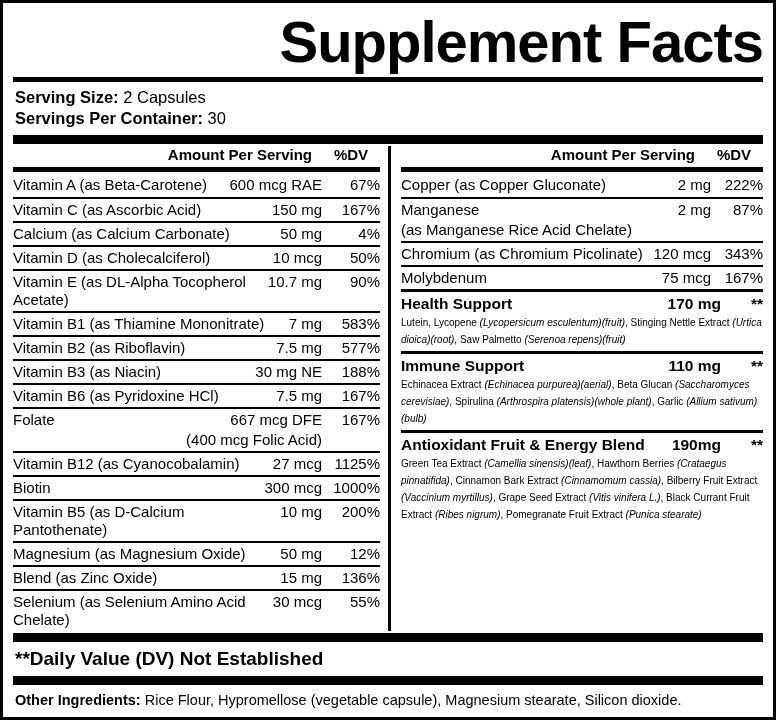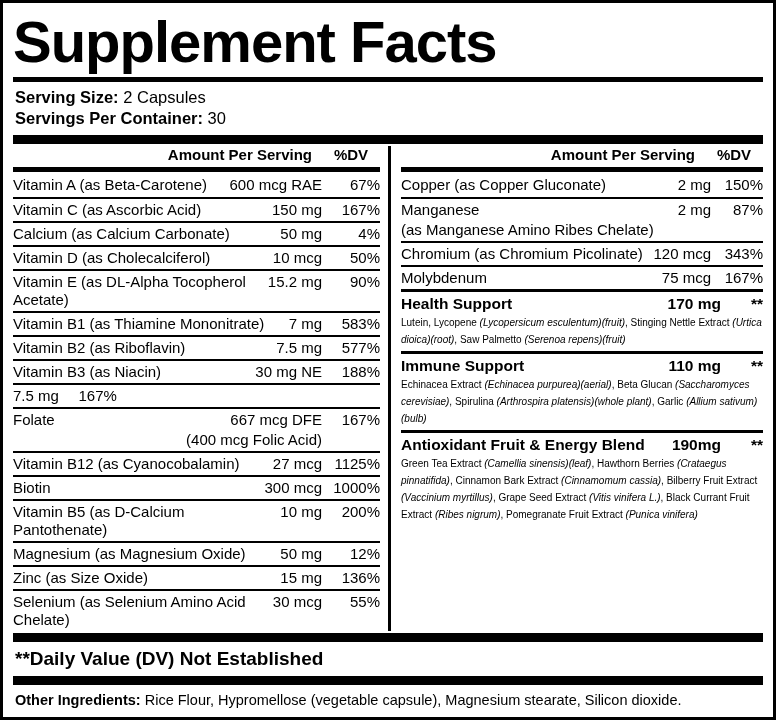--- a/index.html
+++ b/index.html
@@ -16,21 +16,21 @@
     width: 776px; height: 720px;
     border: 3px solid #000;
     padding: 8px 10px 0 10px;
     position: relative;
   }
   .title {
     font-size: 58px;
     font-weight: bold;
     letter-spacing: -1px;
     line-height: 62px;
-    text-align: left;
+    text-align: right;
     margin: 0 0 4px 0;
     font-family: "Liberation Sans", sans-serif;
   }
   .rule-thick {
     height: 9px; background: #000; margin: 2px 0;
   }
   .rule-med {
     height: 5px; background: #000; margin: 2px 0;
   }
   .serving-block {
@@ -156,39 +156,40 @@
             <span class="amt">50 mg</span>
             <span class="dv">4%</span>
           </div>
           <div class="row">
             <span class="nm">Vitamin D (as Cholecalciferol)</span>
             <span class="amt">10 mcg</span>
             <span class="dv">50%</span>
           </div>
           <div class="row">
             <span class="nm">Vitamin E (as DL-Alpha Tocopherol Acetate)</span>
-            <span class="amt">15.2 mg</span>
+            <span class="amt">10.7 mg</span>
             <span class="dv">90%</span>
           </div>
           <div class="row">
             <span class="nm">Vitamin B1 (as Thiamine Mononitrate)</span>
             <span class="amt">7 mg</span>
             <span class="dv">583%</span>
           </div>
           <div class="row">
             <span class="nm">Vitamin B2 (as Riboflavin)</span>
             <span class="amt">7.5 mg</span>
             <span class="dv">577%</span>
           </div>
           <div class="row">
             <span class="nm">Vitamin B3 (as Niacin)</span>
             <span class="amt">30 mg NE</span>
             <span class="dv">188%</span>
           </div>
           <div class="row">
+            <span class="nm">Vitamin B6 (as Pyridoxine HCl)</span>
             <span class="amt">7.5 mg</span>
             <span class="dv">167%</span>
           </div>
           <div class="row">
             <span class="nm">Folate</span>
             <span class="amt">667 mcg DFE</span>
             <span class="dv">167%</span>
           </div>
           <div class="sub-amt">
             <span class="nm"></span>
@@ -209,21 +210,21 @@
             <span class="nm">Vitamin B5 (as D-Calcium Pantothenate)</span>
             <span class="amt">10 mg</span>
             <span class="dv">200%</span>
           </div>
           <div class="row">
             <span class="nm">Magnesium (as Magnesium Oxide)</span>
             <span class="amt">50 mg</span>
             <span class="dv">12%</span>
           </div>
           <div class="row">
-            <span class="nm">Zinc (as Size Oxide)</span>
+            <span class="nm">Blend (as Zinc Oxide)</span>
             <span class="amt">15 mg</span>
             <span class="dv">136%</span>
           </div>
           <div class="row">
             <span class="nm">Selenium (as Selenium Amino Acid Chelate)</span>
             <span class="amt">30 mcg</span>
             <span class="dv">55%</span>
           </div>
         </div>
     </div>
@@ -231,29 +232,29 @@
     <div class="col right">
       <div class="hdr">
         <span class="aps">Amount Per Serving</span>
         <span class="dv">%DV</span>
       </div>
       <div class="rule-med"></div>
       <div id="right-rows">
           <div class="row first right-row">
             <span class="nm">Copper (as Copper Gluconate)</span>
             <span class="amt">2 mg</span>
-            <span class="dv">150%</span>
+            <span class="dv">222%</span>
           </div>
           <div class="row right-row">
             <span class="nm">Manganese</span>
             <span class="amt">2 mg</span>
             <span class="dv">87%</span>
           </div>
           <div class="sub-amt">
-            <span class="nm">(as Manganese Amino Ribes Chelate)</span>
+            <span class="nm">(as Manganese Rice Acid Chelate)</span>
           </div>
           <div class="row right-row">
             <span class="nm">Chromium (as Chromium Picolinate)</span>
             <span class="amt">120 mcg</span>
             <span class="dv">343%</span>
           </div>
           <div class="row right-row">
             <span class="nm">Molybdenum</span>
             <span class="amt">75 mcg</span>
             <span class="dv">167%</span>
@@ -270,21 +271,21 @@
             <span class="nm">Immune Support</span>
             <span class="amt">110 mg</span>
             <span class="dv">**</span>
           </div>
           <div class="blend-body">Echinacea Extract <i>(Echinacea purpurea)(aerial)</i>, Beta Glucan <i>(Saccharomyces cerevisiae)</i>, Spirulina <i>(Arthrospira platensis)(whole plant)</i>, Garlic <i>(Allium sativum)(bulb)</i></div>
           <div class="blend-head">
             <span class="nm">Antioxidant Fruit &amp; Energy Blend</span>
             <span class="amt">190mg</span>
             <span class="dv">**</span>
           </div>
-          <div class="blend-body">Green Tea Extract <i>(Camellia sinensis)(leaf)</i>, Hawthorn Berries <i>(Crataegus pinnatifida)</i>, Cinnamon Bark Extract <i>(Cinnamomum cassia)</i>, Bilberry Fruit Extract <i>(Vaccinium myrtillus)</i>, Grape Seed Extract <i>(Vitis vinifera L.)</i>, Black Currant Fruit Extract <i>(Ribes nigrum)</i>, Pomegranate Fruit Extract <i>(Punica vinifera)</i></div>
+          <div class="blend-body">Green Tea Extract <i>(Camellia sinensis)(leaf)</i>, Hawthorn Berries <i>(Crataegus pinnatifida)</i>, Cinnamon Bark Extract <i>(Cinnamomum cassia)</i>, Bilberry Fruit Extract <i>(Vaccinium myrtillus)</i>, Grape Seed Extract <i>(Vitis vinifera L.)</i>, Black Currant Fruit Extract <i>(Ribes nigrum)</i>, Pomegranate Fruit Extract <i>(Punica stearate)</i></div>
         </div>
     </div>
   </div>
 
   <div class="rule-thick"></div>
   <div class="footnote">**Daily Value (DV) Not Established</div>
   <div class="rule-thick"></div>
   <div class="other">
     <b>Other Ingredients:</b><span> Rice Flour, Hypromellose (vegetable capsule), Magnesium stearate, Silicon dioxide.</span>
   </div>

